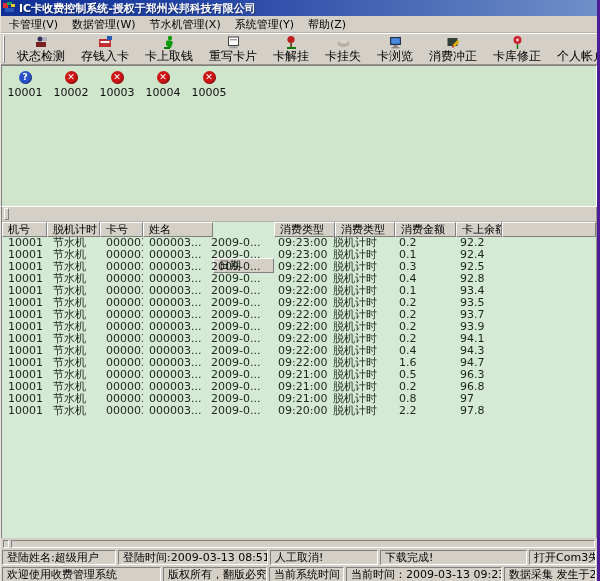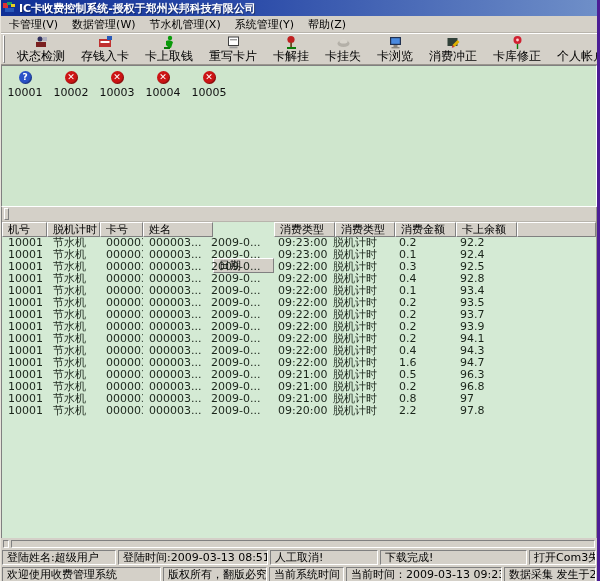--- a/index.html
+++ b/index.html
@@ -218,21 +218,21 @@
     </div>
     <div class="thead">
         <div class="th" style="width: 45px;">机号</div>
         <div class="th" style="width: 53px;">脱机计时</div>
         <div class="th" style="width: 43px;">卡号</div>
         <div class="th" style="width: 70px;">姓名</div>
         <div class="th" style="width: 61px; margin-top: 36px;">日期</div>
         <div class="th" style="width: 61px;">消费类型</div>
         <div class="th" style="width: 60px;">消费类型</div>
         <div class="th" style="width: 61px;">消费金额</div>
-        <div class="th" style="width: 61px;">卡上余额</div>
+        <div class="th" style="width: 46px;">卡上余额</div>
         <div class="th filler"></div>
       </div>
     <div class="tbody">
         <div class="tr">
           <div class="td" style="width: 45px;">10001</div>
           <div class="td" style="width: 53px;">节水机</div>
           <div class="td" style="width: 43px;">000003</div>
           <div class="td" style="width: 62px;">000003...</div>
           <div class="td" style="width: 61px;">2009-0...</div>
           <div class="td num" style="width: 61px;">09:23:00</div>

